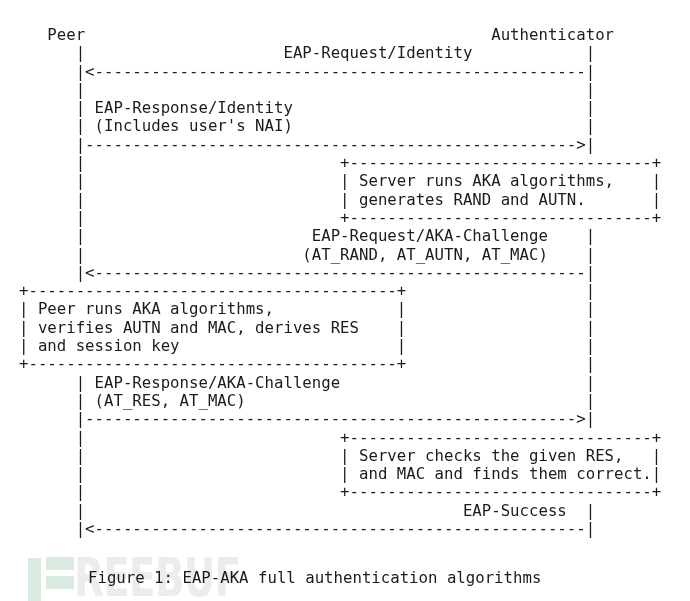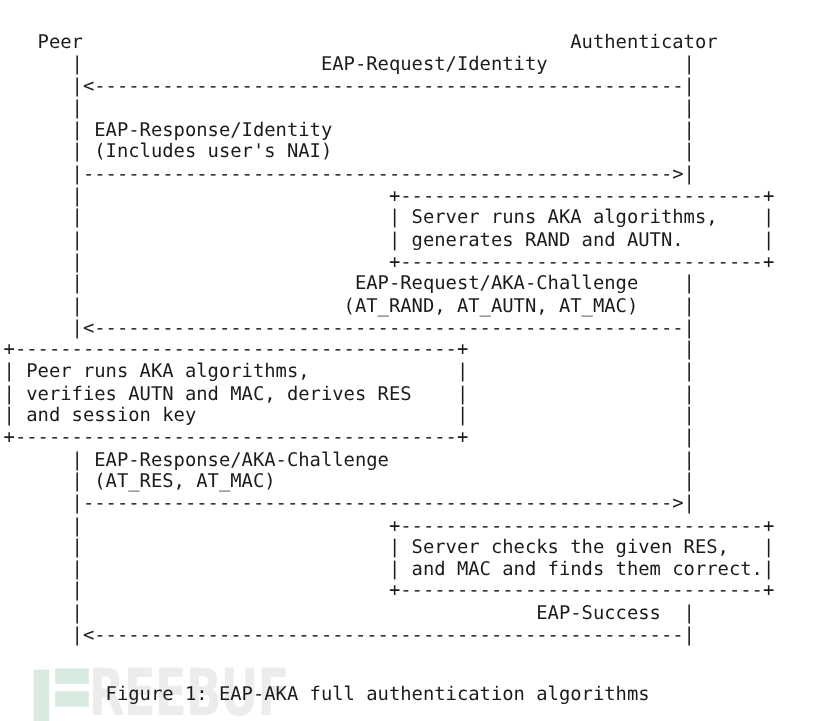--- a/index.html
+++ b/index.html
@@ -18,21 +18,21 @@
     position: absolute;
     margin: 0;
     font-family: "DejaVu Sans Mono", monospace;
     font-size: 15.7px;
     line-height: 18.3px;
     color: #1b1b1b;
     white-space: pre;
     z-index: 2;
   }
   #diagram-pre {
-    left: 3px;
+    left: 19px;
     top: 26px;
   }
   #caption-pre {
     left: 3px;
     top: 569px;
   }
   .watermark {
     position: absolute;
     left: 10px;
     bottom: 0;

